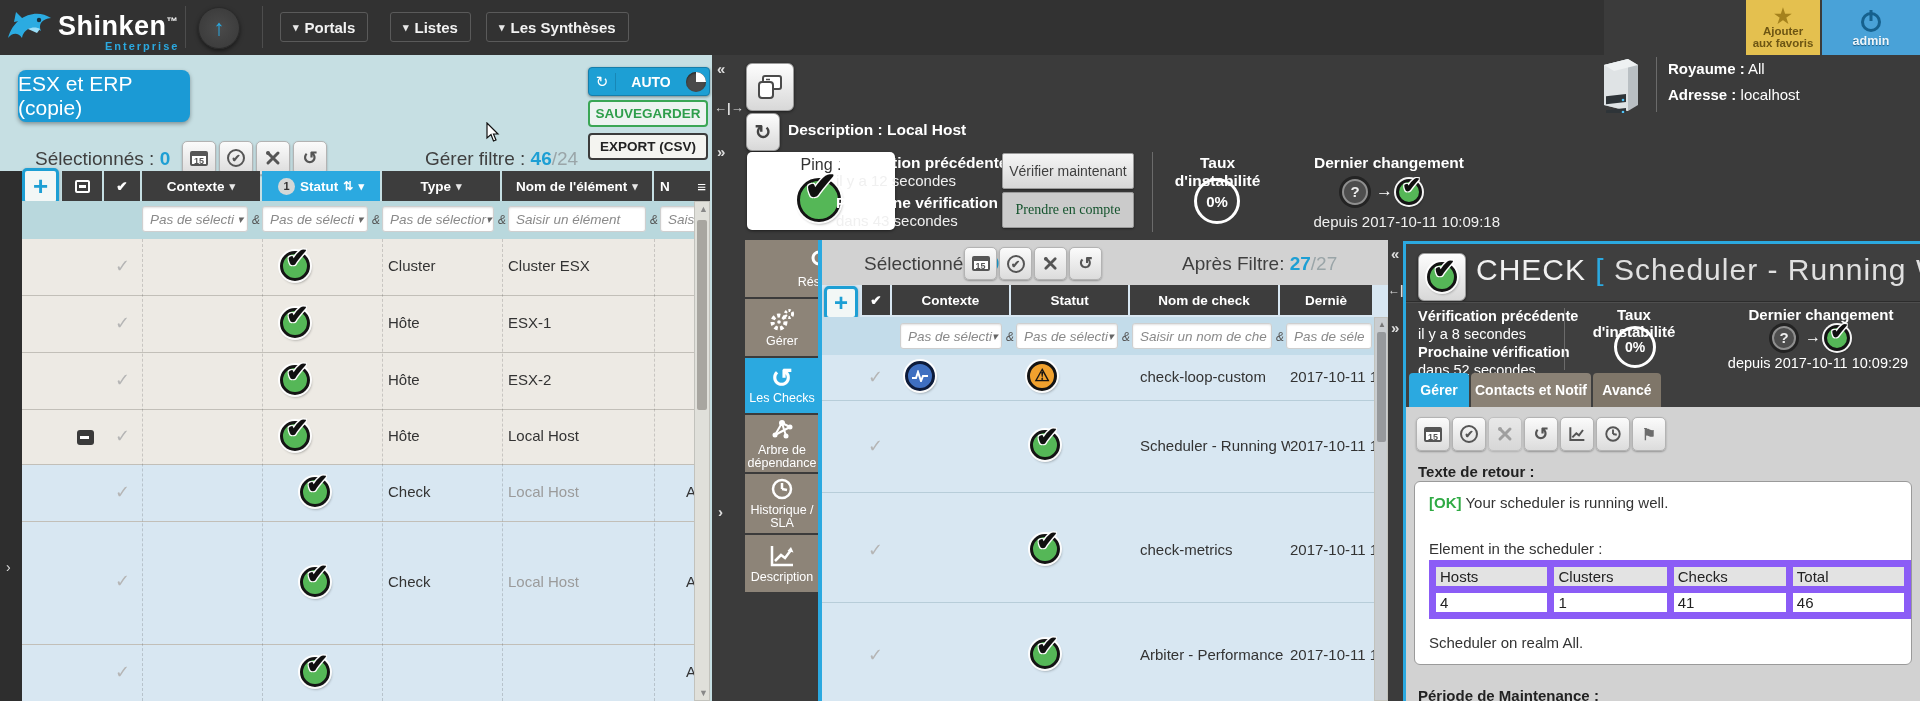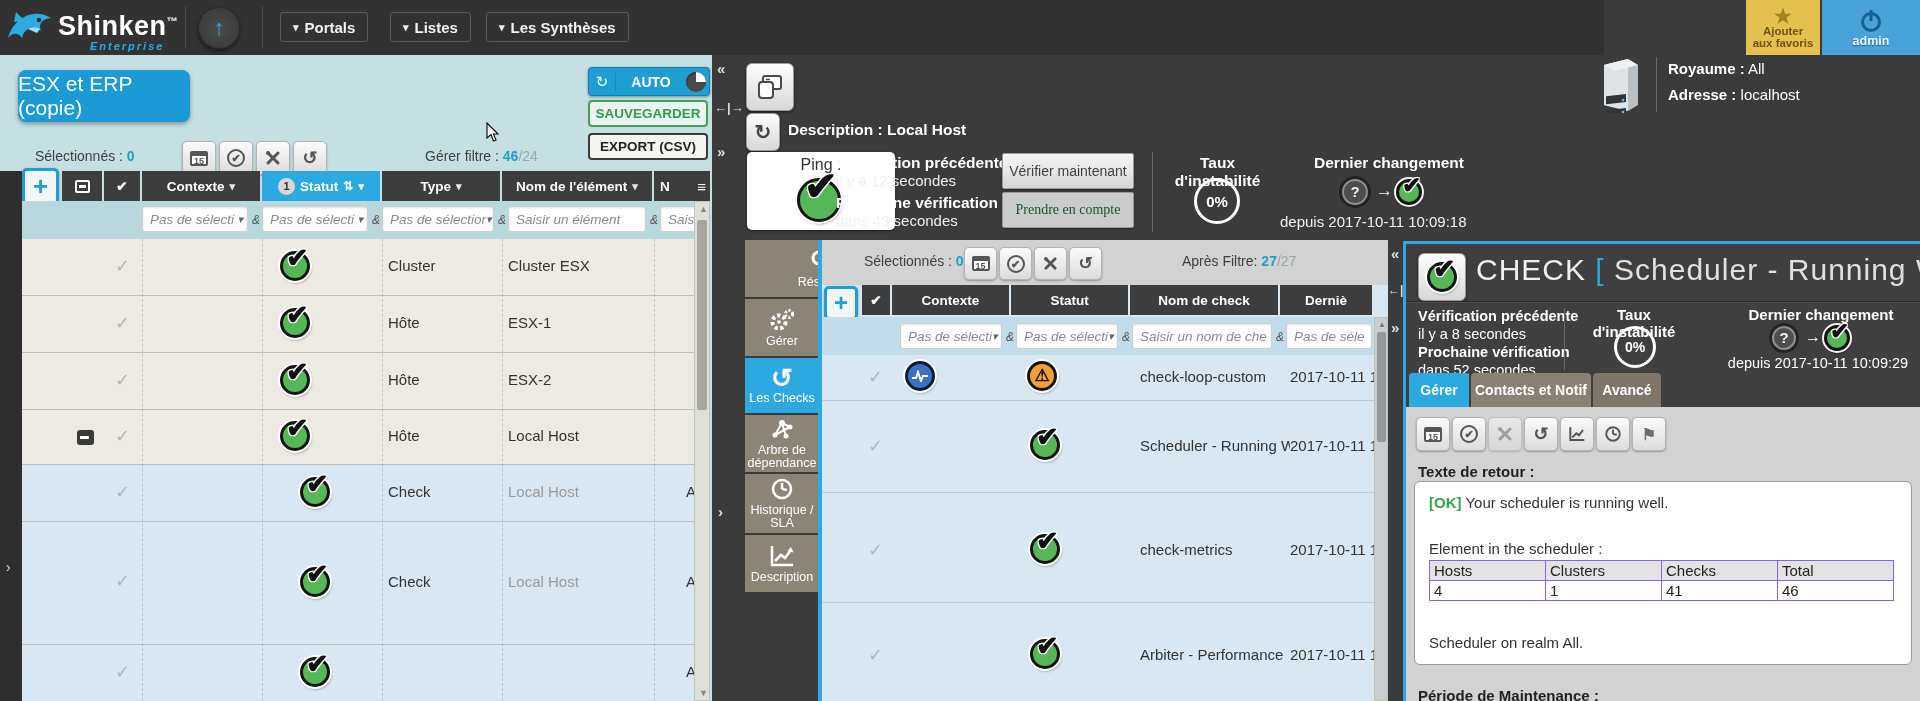--- a/index.html
+++ b/index.html
@@ -55,21 +55,21 @@
   .auto-btn{position:absolute;left:588px;top:12px;width:120px;height:27px;background:#1d9fd4;border:1px solid #167eaa;border-radius:4px;
             display:flex;align-items:center;color:#fff;box-shadow:0 1px 3px rgba(0,0,0,.4);}
   .auto-btn .seg{width:26px;text-align:center;font-size:15px;border-right:1px solid #1787b6;}
   .auto-btn .lbl{flex:1;text-align:center;font-size:14px;font-weight:bold;}
   .auto-btn .tog{width:20px;height:20px;border-radius:50%;background:#4a4a4a;margin-right:3px;position:relative;box-shadow:inset 0 1px 2px #222;}
   .auto-btn .tog::after{content:"";position:absolute;right:0;top:0;width:10px;height:10px;background:#fff;border-radius:0 10px 0 0;}
   .save-btn{position:absolute;left:588px;top:45px;width:120px;height:27px;background:#edf3f1;border:2px solid #3aa655;border-radius:4px;
             color:#2e9e4b;font-size:13.5px;font-weight:bold;display:flex;align-items:center;justify-content:center;box-sizing:border-box;}
   .export-btn{position:absolute;left:588px;top:78px;width:120px;height:27px;background:#f4f4f0;border:2px solid #3b3b3b;border-radius:4px;
             color:#222;font-size:13.5px;font-weight:bold;display:flex;align-items:center;justify-content:center;box-sizing:border-box;}
-  .sel-label{font-size:14px;color:#3f3f3f;}
+  .sel-label{font-size:19px;color:#3f3f3f;}
   .blue-num{color:#1d9fd4;font-weight:bold;}
   .gray-num{color:#9aa5a8;}
   .hc{position:absolute;top:0;height:30px;background:#3d3d3d;color:#fff;font-size:13.5px;font-weight:bold;
       display:flex;align-items:center;justify-content:center;gap:5px;box-sizing:border-box;}
   .hc-blue{background:#2ba9e0;}
   .badge1{width:17px;height:17px;border-radius:50%;background:#d5d8d7;color:#333;font-size:11px;font-weight:bold;line-height:17px;text-align:center;}
   .fsel{position:absolute;height:26px;background:#fff;border:1px solid #cfcfcf;border-radius:3px;display:flex;align-items:center;
         padding:0 4px 0 7px;box-sizing:border-box;font-style:italic;color:#8a8a8a;font-size:13.5px;overflow:hidden;white-space:nowrap;
         box-shadow:inset 0 1px 2px rgba(0,0,0,.12);}
   .fsel .caret{color:#666;margin-left:auto;}
@@ -115,38 +115,38 @@
   
   .cpanel{position:absolute;left:1403px;top:241px;width:517px;height:460px;background:#3f3f3f;
           border-left:3px solid #2ba9e0;border-top:3px solid #2ba9e0;box-sizing:border-box;}
   .tab{position:absolute;top:0;height:34px;display:flex;align-items:center;justify-content:center;
        font-size:14px;font-weight:bold;color:#fff;border-radius:4px 4px 0 0;}
   .tab.sel{background:#2ba9e0;}
   .tab.idle{background:#8a8175;}
   .cbody{position:absolute;left:0px;top:163px;width:514px;height:294px;background:#d2d2d2;}
   .retbox{position:absolute;left:8px;top:74px;width:498px;height:184px;background:#fff;border:1px solid #9a9a9a;border-radius:6px;box-sizing:border-box;}
   .dtable{border-collapse:collapse;font-size:15px;color:#222;}
-  .dtable th,.dtable td{border:1px solid #8b5cf6;width:107px;text-align:left;padding:1px 4px;font-weight:normal;}
+  .dtable th,.dtable td{border:7px solid #8b5cf6;width:107px;text-align:left;padding:1px 4px;font-weight:normal;}
   .dtable th{background:#e3e3e3;}
   .dark-label{font-size:15px;font-weight:bold;color:#222;}
 </style>
 </head>
 <body>
 
 <div class="stage">
 
   <div class="topbar">
     <svg class="abs" style="left:6px;top:6px;" width="48" height="44" viewBox="0 0 48 44">
       <path d="M2,32 C8,10 30,2 45,12 C36,13 32,18 35,25 C27,20 18,22 16,32 C12,26 6,27 2,32 Z" fill="#2babe1"></path>
       <path d="M10,6 L18,14 L8,16 Z" fill="#2babe1"></path>
       <circle cx="33" cy="14" r="2.2" fill="#17303d"></circle>
       <path d="M22,23 C26,21 31,21 34,23 L31,27 Z" fill="#9adef8"></path>
     </svg>
     <div class="abs brand" style="left:58px;top:11px;"><span>Shinken</span><sup>™</sup></div>
-    <div class="abs brand-sub" style="left:90px;top:40px;font-style:italic;">Enterprise</div>
+    <div class="abs brand-sub" style="left:105px;top:40px;">Enterprise</div>
     <div class="tbsep" style="left:185px;"></div>
     <div class="upbtn" style="left:198px;top:7px;">
         <span>↑</span>
       </div>
     <div class="tbsep" style="left:262px;"></div>
     <div class="menu-btn" style="left:280px;">
         <span class="caret">▾</span>
         <span>Portals</span>
       </div>
     <div class="menu-btn" style="left:390px;">
@@ -359,21 +359,21 @@
     </div>
     <div class="gbtn" style="left:290px;top:98px;">Vérifier maintenant</div>
     <div class="gbtn dim" style="left:290px;top:137px;">Prendre en compte</div>
     <div class="vline" style="left:440px;top:97px;height:80px;"></div>
     <div class="abs bold-line" style="left:448px;top:99px;width:115px;text-align:center;">Taux d'instabilité</div>
     <div class="ring" style="left:482px;top:123px;width:46px;height:46px;font-size:15px;">0%</div>
     <div class="abs bold-line" style="left:592px;top:99px;width:170px;text-align:center;">Dernier changement</div>
     <span class="qic" style="position:absolute;left:630px;top:124px;">?</span>
     <span class="abs" style="left:664px;top:126px;font-size:17px;font-weight:bold;">→</span>
     <span class="okic ok26" style="position:absolute;left:684px;top:124px;"></span>
-    <div class="abs norm-line" style="left:568px;top:158px;width:220px;text-align:left;">depuis 2017-10-11 10:09:18</div>
+    <div class="abs norm-line" style="left:568px;top:158px;width:220px;text-align:right;">depuis 2017-10-11 10:09:18</div>
 
     <svg class="abs" style="left:886px;top:2px;" width="46" height="56" viewBox="0 0 46 56">
       <polygon points="6,8 30,2 40,8 40,48 30,54 6,48" fill="#b9bfc3"></polygon>
       <polygon points="6,8 30,2 30,54 6,48" fill="#dfe3e5"></polygon>
       <polygon points="6,8 30,2 40,8 16,14" fill="#eef1f2"></polygon>
       <rect x="8" y="26" width="20" height="8" fill="#2e3438" transform="skewY(-6) translate(0,14)"></rect>
       <rect x="8" y="38" width="20" height="8" fill="#2e3438" transform="skewY(-6) translate(0,16)"></rect>
       <circle cx="25" cy="43" r="1.3" fill="#4fc3f7"></circle>
         <circle cx="25" cy="57" r="1.3" fill="#4fc3f7" transform="translate(0,-2)"></circle>
     </svg>

